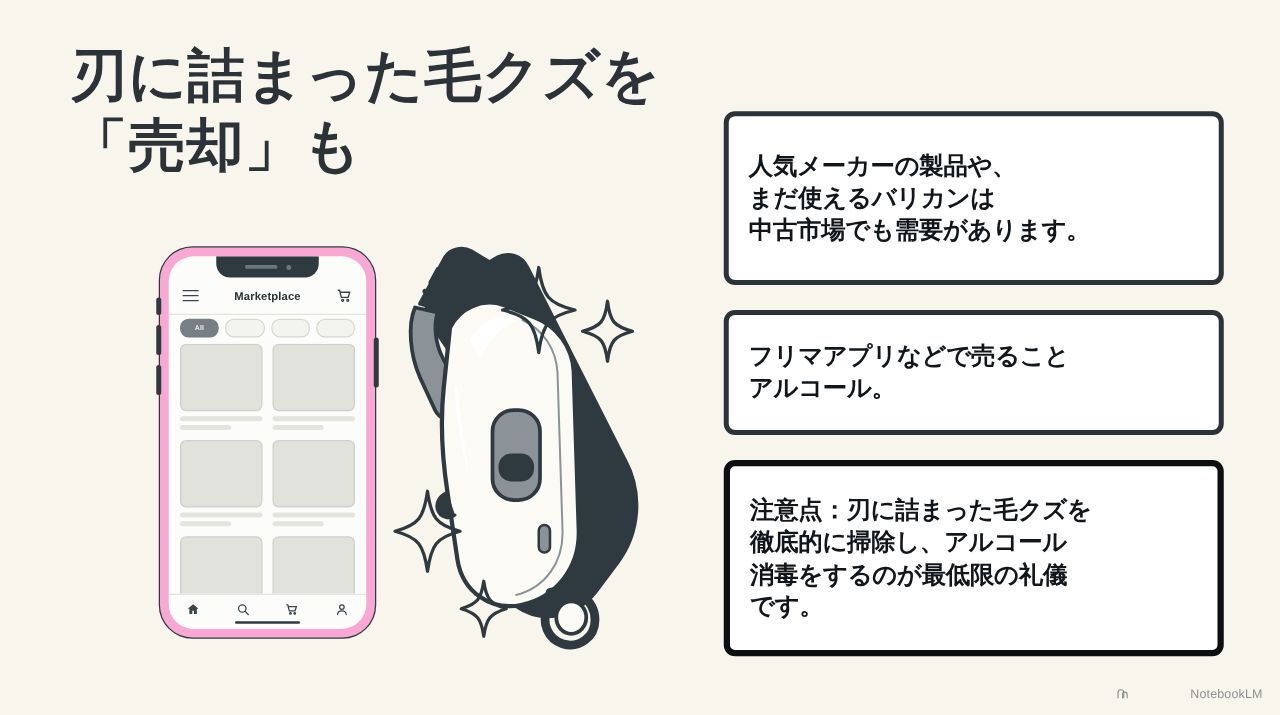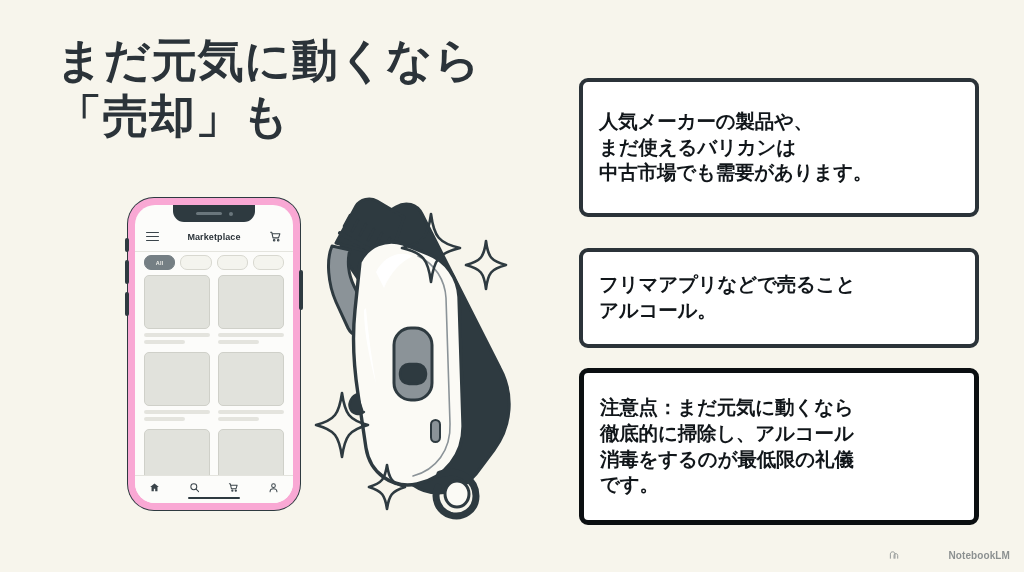--- a/index.html
+++ b/index.html
@@ -225,50 +225,50 @@
   }
   .box-text {
     color: #11161A;
     font-weight: 700;
     font-size: 19.5px;
     line-height: 1.32;
     white-space: pre-line;
     letter-spacing: -0.2px;
     font-family: "DejaVu Sans", "Liberation Sans", sans-serif;
   }
-  #box-0 { left: 579px; top: 78px; width: 400px; height: 139px; }
+  #box-0 { left: 579px; top: 89px; width: 400px; height: 139px; }
   #box-1 { left: 579px; top: 248px; width: 400px; height: 100px; }
   #box-2 { left: 579px; top: 368px; width: 400px; height: 157px;
            border-color: #0B0F11; border-width: 5px; }
 
   
   #watermark {
     position: absolute;
     right: 14px;
     bottom: 11px;
     display: flex;
     align-items: center;
     gap: 4px;
     opacity: 0.62;
   }
   #watermark .wm-label {
     font-size: 10px;
     color: #4A5359;
-    font-weight: 700;
+    font-weight: 400;
     letter-spacing: 0.1px;
     margin-left: 44px;
   }
   #watermark svg { width: 11px; height: 11px; display: block; }
 </style>
 </head>
 <body>
 
 <div id="slide">
 
-  <div id="title">まだ元気に動くなら
+  <div id="title">刃に詰まった毛クズを
 「売却」も</div>
 
   <div id="phone-wrap">
     <div class="phone-body">
       <div class="phone-btn btn-mute"></div>
       <div class="phone-btn btn-vol1"></div>
       <div class="phone-btn btn-vol2"></div>
       <div class="phone-btn btn-power"></div>
 
       <div class="phone-screen">
@@ -434,21 +434,21 @@
   <div class="box" id="box-0">
     <div class="box-text">人気メーカーの製品や、
 まだ使えるバリカンは
 中古市場でも需要があります。</div>
   </div>
   <div class="box" id="box-1">
     <div class="box-text">フリマアプリなどで売ること
 アルコール。</div>
   </div>
   <div class="box" id="box-2">
-    <div class="box-text">注意点：まだ元気に動くなら
+    <div class="box-text">注意点：刃に詰まった毛クズを
 徹底的に掃除し、アルコール
 消毒をするのが最低限の礼儀
 です。</div>
   </div>
 
   <div id="watermark">
     <span>
       <svg viewBox="0 0 24 24" fill="none" stroke="#4A5359" stroke-width="2" stroke-linecap="round">
         <path d="M3 18V9c0-3 2-5 5-5s5 2 5 5v9"></path>
         <path d="M11 18v-6c0-2.5 1.7-4 4-4s4 1.5 4 4v6"></path>

